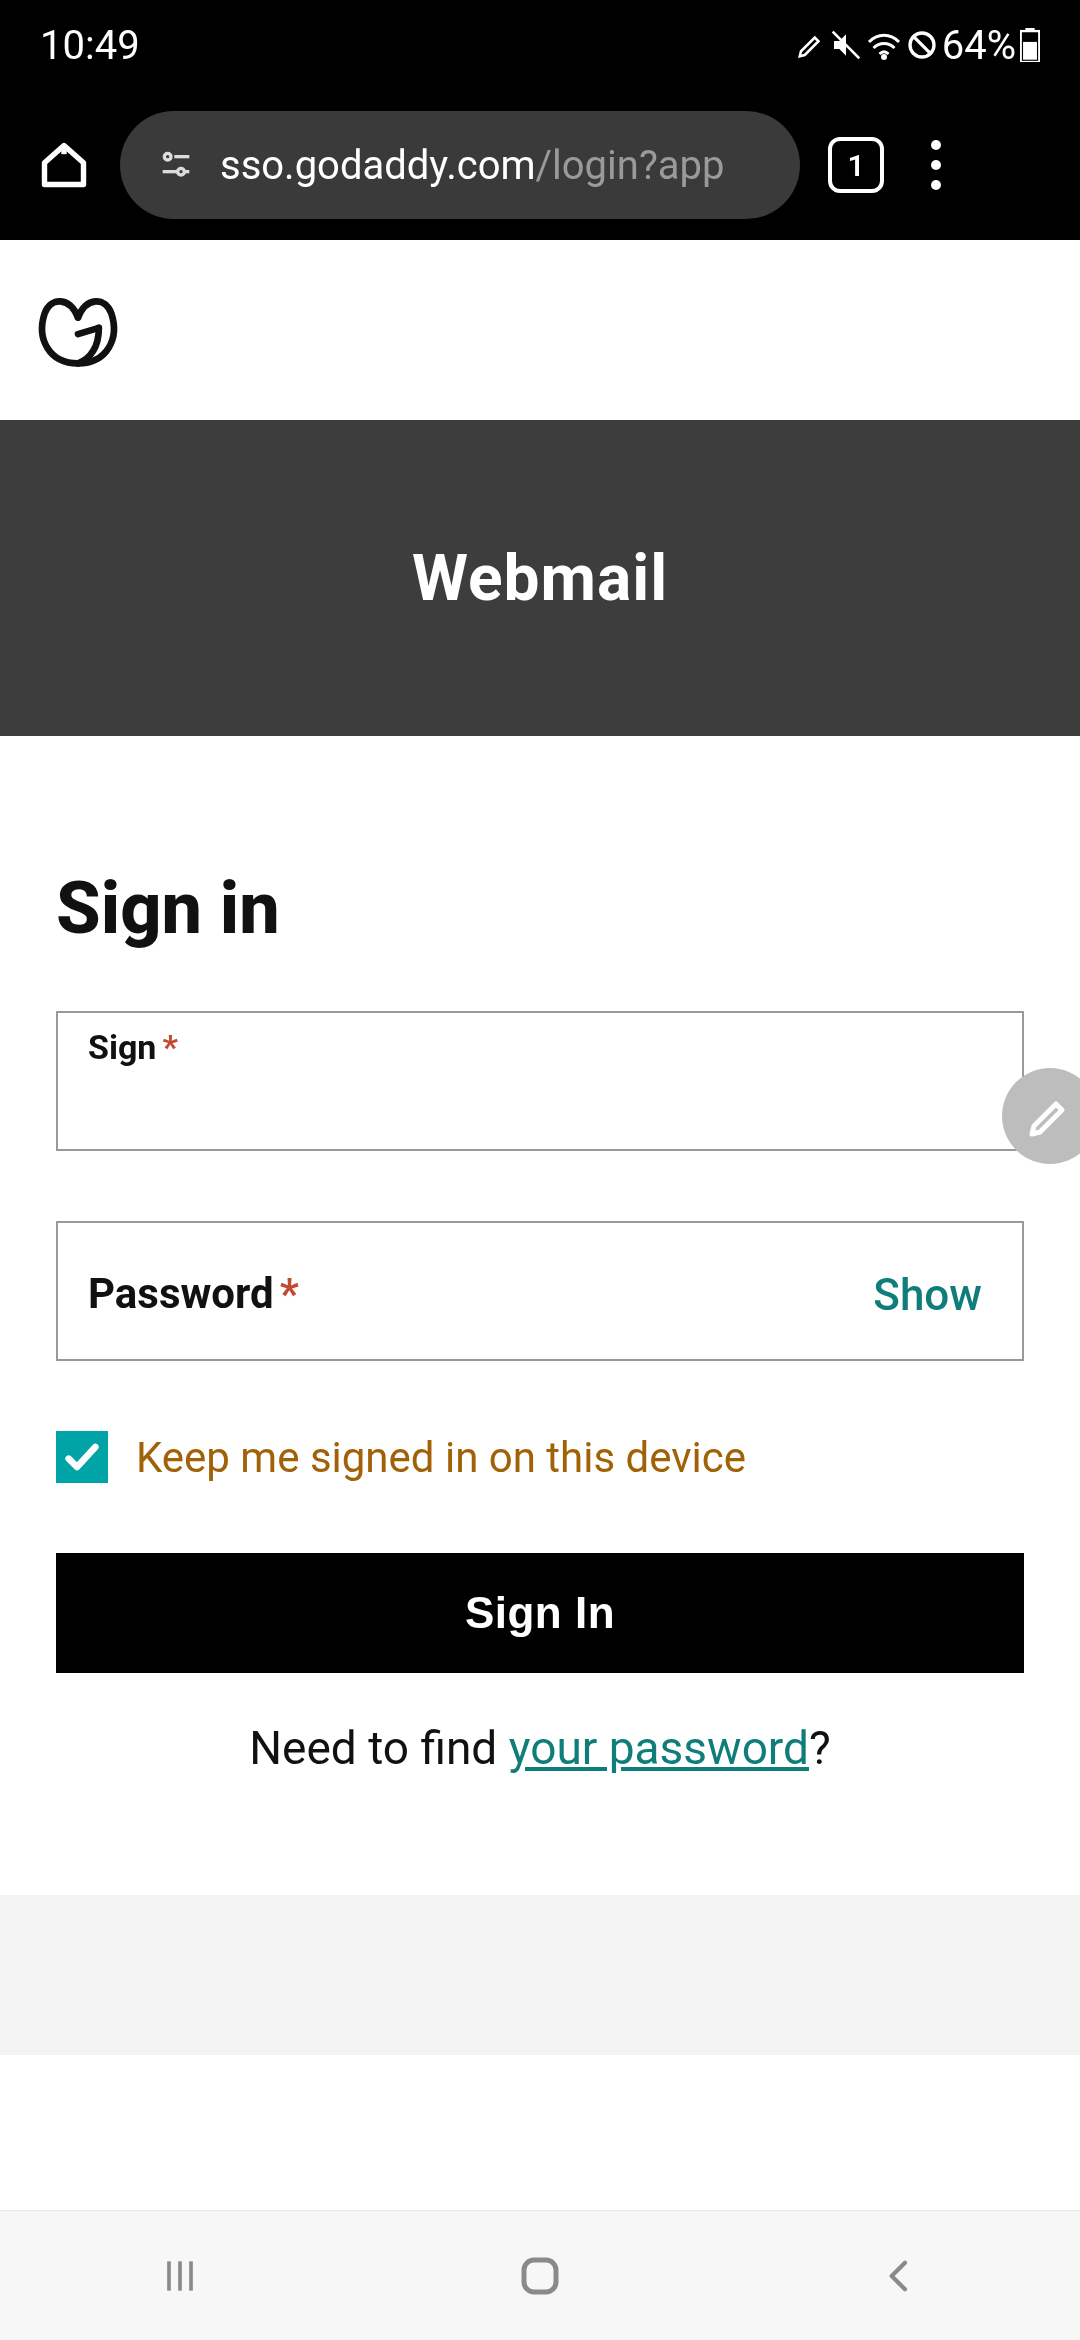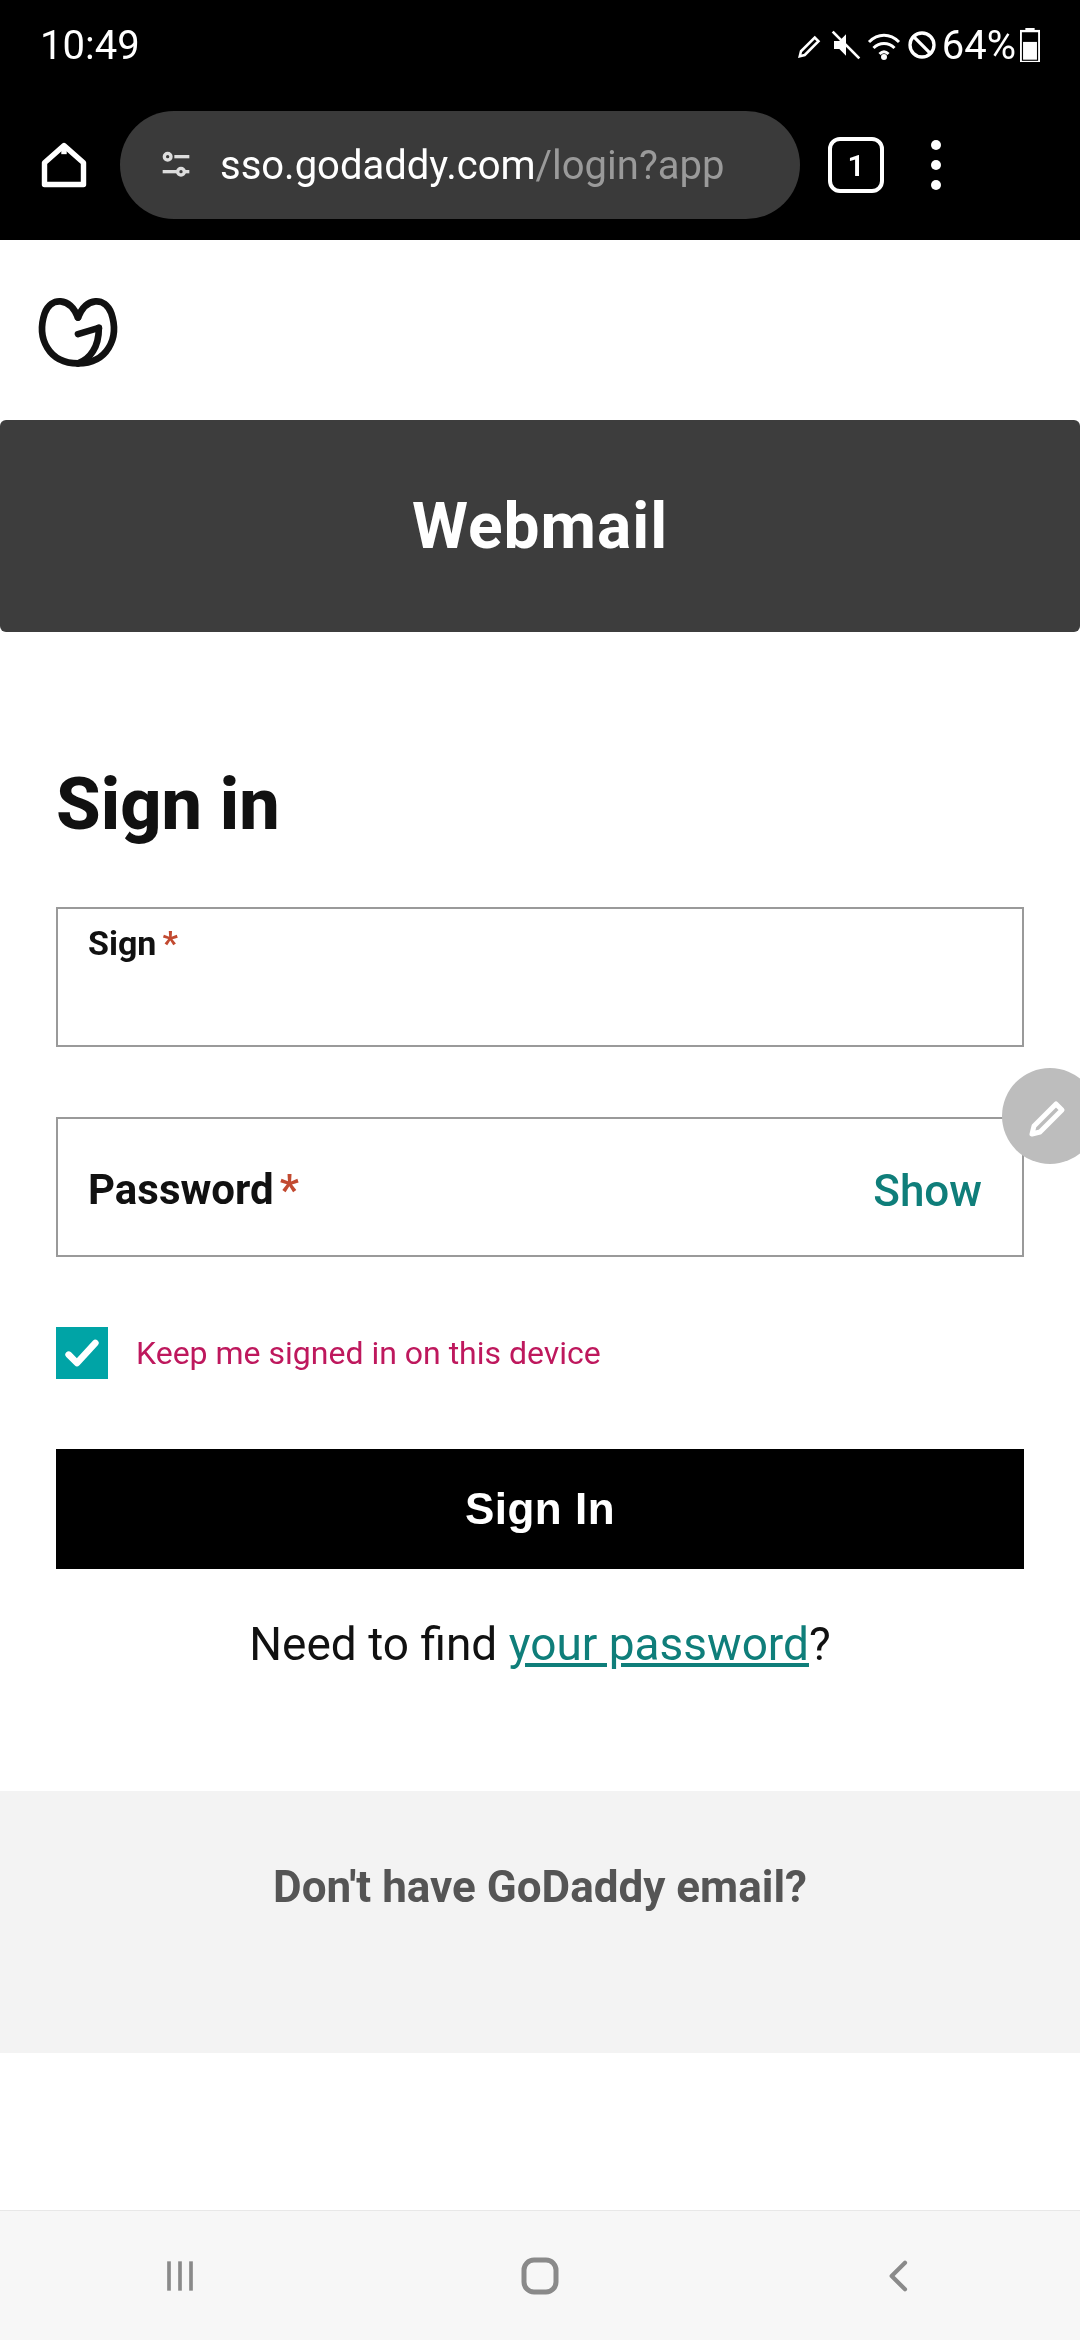--- a/index.html
+++ b/index.html
@@ -22,38 +22,38 @@
   .kebab span { width: 10px; height: 10px; background: #fff; border-radius: 50%; }
 
   
   .page { position: relative; height: calc(2340px - 90px - 150px - 130px); overflow: hidden; background: #fff; }
 
   
   .logo-row { height: 180px; display: flex; align-items: center; padding: 0 28px; background: #fff; }
   .gd-logo { width: 100px; height: 100px; }
 
   
-  .banner { height: 212px; background: #3d3d3d; color: #fff; display: flex; align-items: center; justify-content: center; font-size: 64px; font-weight: 700; letter-spacing: 1px; border-radius: 6px; }
+  .banner { height: 316px; background: #3d3d3d; color: #fff; display: flex; align-items: center; justify-content: center; font-size: 64px; font-weight: 700; letter-spacing: 1px; }
 
   
   .form-wrap { padding: 130px 56px 0 56px; }
   .h1 { font-size: 72px; font-weight: 800; color: #111; margin-bottom: 60px; }
 
   .field { position: relative; border: 2px solid #9a9a9a; height: 140px; margin-bottom: 70px; }
   .field.pw { height: 140px; }
   .field .lbl { position: absolute; top: 14px; left: 30px; font-size: 34px; font-weight: 700; color: #111; }
   .field .lbl .req { color: #c24a30; font-weight: 700; margin-left: 6px; }
   .field input { position: absolute; left: 28px; right: 28px; top: 58px; bottom: 10px; width: calc(100% - 56px); border: none; outline: none; font-size: 40px; background: transparent; }
   .field.pw .lbl { top: 46px; font-size: 42px; }
   .show-link { position: absolute; right: 40px; top: 46px; font-size: 44px; color: #0f7e7a; font-weight: 500; }
 
   .check-row { display: flex; align-items: center; gap: 28px; margin-bottom: 70px; }
   .chk { width: 52px; height: 52px; background: #00a4a6; display: flex; align-items: center; justify-content: center; }
   .chk svg { width: 40px; height: 40px; }
-  .chk-lbl { font-size: 32px; color: #be185d; }
+  .chk-lbl { font-size: 42px; color: #a16207; }
 
   .primary-btn { width: 100%; height: 120px; background: #000; color: #fff; font-size: 44px; font-weight: 700; border: none; display: flex; align-items: center; justify-content: center; letter-spacing: 0.5px; }
 
   .forgot { text-align: center; font-size: 46px; margin-top: 48px; color: #111; }
   .forgot a { color: #0f7e7a; text-decoration: underline; }
 
   
   .cta { background: #f3f3f3; padding: 70px 56px 90px 56px; margin-top: 120px; }
   .cta-h { text-align: center; font-size: 44px; font-weight: 700; color: #555; margin-bottom: 50px; }
   .outline-btn { width: 100%; height: 110px; background: #fff; border: 4px solid #000; font-size: 42px; font-weight: 700; display: flex; align-items: center; justify-content: center; }
@@ -184,21 +184,20 @@
     <button class="primary-btn">
       <span>Sign In</span>
     </button>
 
     <div class="forgot">
       <span>Need to find </span><a href="#">your password</a><span>?</span>
     </div>
   </div>
 
   <div class="cta">
-    <div class="cta-h">Don't have GoDaddy email?</div>
   </div>
 
   <div class="edit-bubble">
     <svg viewBox="0 0 24 24" fill="none" stroke="white" stroke-width="2.5" stroke-linecap="round" stroke-linejoin="round">
         <path d="M3 21l4-1L18 9l-3-3L4 17l-1 4z"></path>
       </svg>
   </div>
 
 </div>
 

